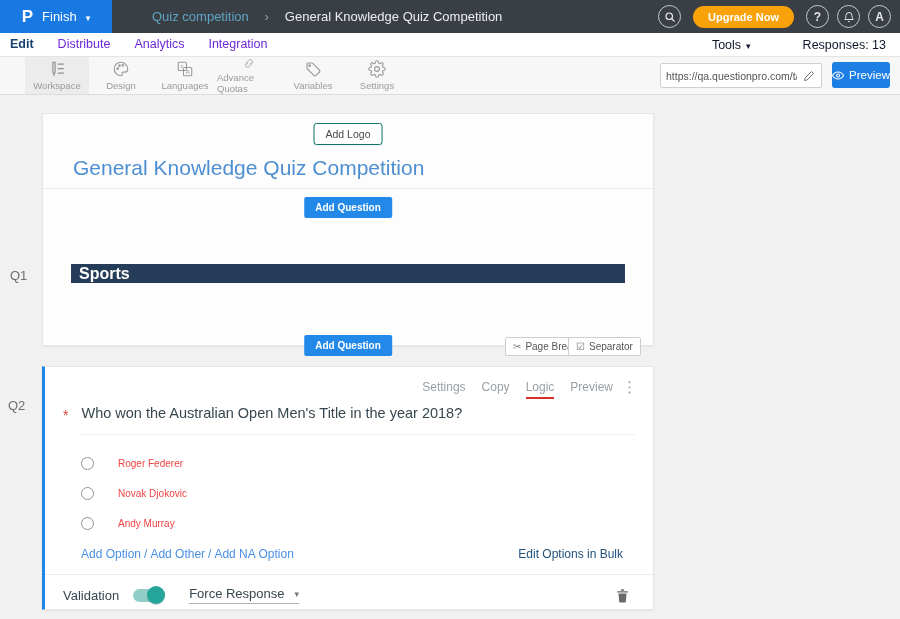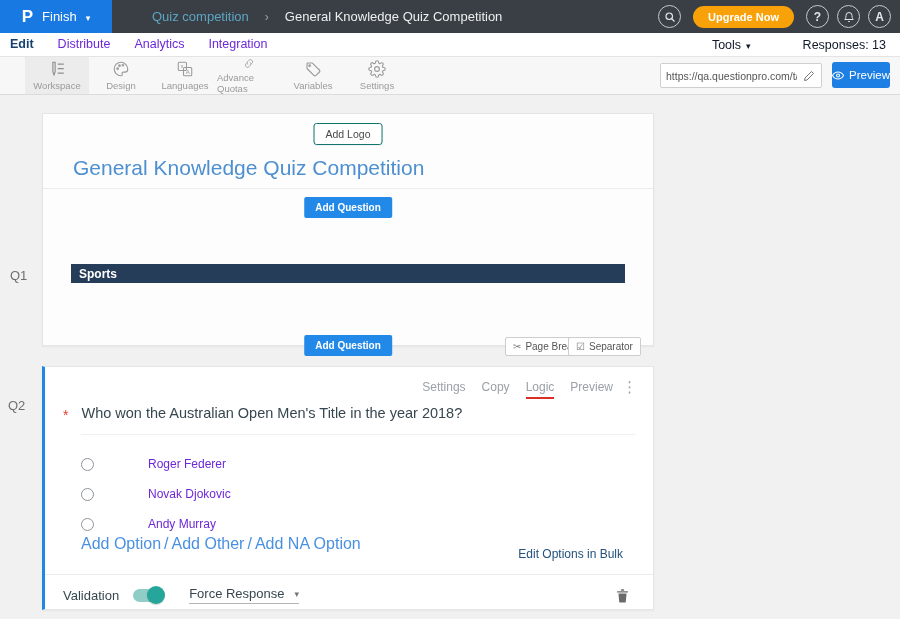--- a/index.html
+++ b/index.html
@@ -48,41 +48,41 @@
 
   .card { position:absolute; left:42px; width:612px; background:#fdfdfd; border:1px solid #e5e5e6; box-shadow:0 1px 2px rgba(0,0,0,0.05); }
   .card1 { top:18px; height:233px; }
   .card2 { top:271px; height:244px; background:#fff; border-left:3px solid #1e88e5; }
 
   .add-logo-btn { position:absolute; top:9px; left:50%; transform:translateX(-50%); background:#fff; border:1px solid #0f766e; border-radius:3px; padding:4px 11px; font-size:10.5px; color:#4a4a4a; box-shadow:0 1px 1px rgba(0,0,0,0.05); cursor:pointer; }
   .survey-title { position:absolute; top:42px; left:30px; font-size:21px; color:#4d8fd1; font-weight:400; cursor:text; }
   .title-divider { position:absolute; top:74px; left:0; right:0; border-bottom:1px solid #ececec; }
   .add-q-btn { background:#2389e9; color:#fff; font-size:10px; font-weight:700; padding:5px 11px; border-radius:2px; cursor:pointer; white-space:nowrap; }
   .add-q-top { position:absolute; top:83px; left:50%; transform:translateX(-50%); }
-  .sports-bar { position:absolute; top:150px; left:28px; right:28px; height:19px; background:#263d59; color:#fff; font-size:12px; font-weight:700; display:flex; align-items:center; padding-left:8px; cursor:pointer; }
+  .sports-bar { position:absolute; top:150px; left:28px; right:28px; height:19px; background:#263d59; color:#fff; font-size:16px; font-weight:700; display:flex; align-items:center; padding-left:8px; cursor:pointer; }
 
   .add-q-bottom { position:absolute; top:240px; left:348px; transform:translateX(-50%); z-index:2; }
   .mini-btn { position:absolute; top:242px; background:#fff; border:1px solid #cdcdcd; border-radius:2px; font-size:10px; color:#555; padding:3px 7px; display:flex; align-items:center; gap:4px; cursor:pointer; z-index:2; }
   .pb-btn { left:505px; }
   .sep-btn { left:568px; }
   .mini-ic { font-size:10px; color:#777; }
 
   
   .q2-menu { position:absolute; top:13px; right:40px; display:flex; gap:16px; font-size:12px; color:#9aa0a5; }
   .q2-menu span { cursor:pointer; }
   .menu-logic { border-bottom:2px solid #d93025; padding-bottom:3px; }
   .kebab { position:absolute; top:11px; right:16px; color:#9e9e9e; font-size:15px; cursor:pointer; }
   .q2-question { position:absolute; top:38px; left:18px; right:18px; display:flex; gap:13px; }
   .req-star { color:#e03c31; font-size:14px; padding-top:2px; }
   .q-text { color:#37474f; font-size:14.5px; flex:1; border-bottom:1px solid #f0f0f0; padding-bottom:13px; cursor:text; }
   .option-row { position:absolute; left:36px; display:flex; align-items:center; gap:24px; cursor:pointer; }
   .opt-1 { top:90px; } .opt-2 { top:120px; } .opt-3 { top:150px; }
   .radio { width:13px; height:13px; border:1.5px solid #8f9499; border-radius:50%; background:#fff; }
-  .opt-label { font-size:12px; color:#6d28d9;margin-left:30px; }
-  .q2-links { position:absolute; top:168px; left:36px; font-size:16px; color:#4a90e2; }
+  .opt-label { font-size:10px; color:#ef4444; }
+  .q2-links { position:absolute; top:180px; left:36px; font-size:12px; color:#4a90e2; }
   .q2-links span { cursor:pointer; }
   .link-sep { color:#4a90e2; margin:0 3px; cursor:default; }
   .edit-bulk { position:absolute; top:180px; right:30px; font-size:12px; color:#23527c; cursor:pointer; }
   .q2-divider { position:absolute; top:207px; left:0; right:0; border-bottom:1px solid #eaeaea; }
   .q2-footer { position:absolute; top:217px; left:18px; right:24px; height:22px; display:flex; align-items:center; }
   .validation-label { color:#37474f; font-size:13px; }
   .toggle { margin-left:14px; width:30px; height:13px; background:#90cdc6; border-radius:7px; position:relative; cursor:pointer; }
   .toggle-knob { position:absolute; right:-2px; top:-2.5px; width:18px; height:18px; background:#26a69a; border-radius:50%; box-shadow:0 1px 1px rgba(0,0,0,0.2); }
   .force-select { margin-left:26px; color:#37474f; font-size:13px; border-bottom:1px solid #b5b5b5; padding-bottom:2px; display:flex; align-items:center; gap:10px; cursor:pointer; }
   .force-caret { font-size:9px; color:#757575; }

